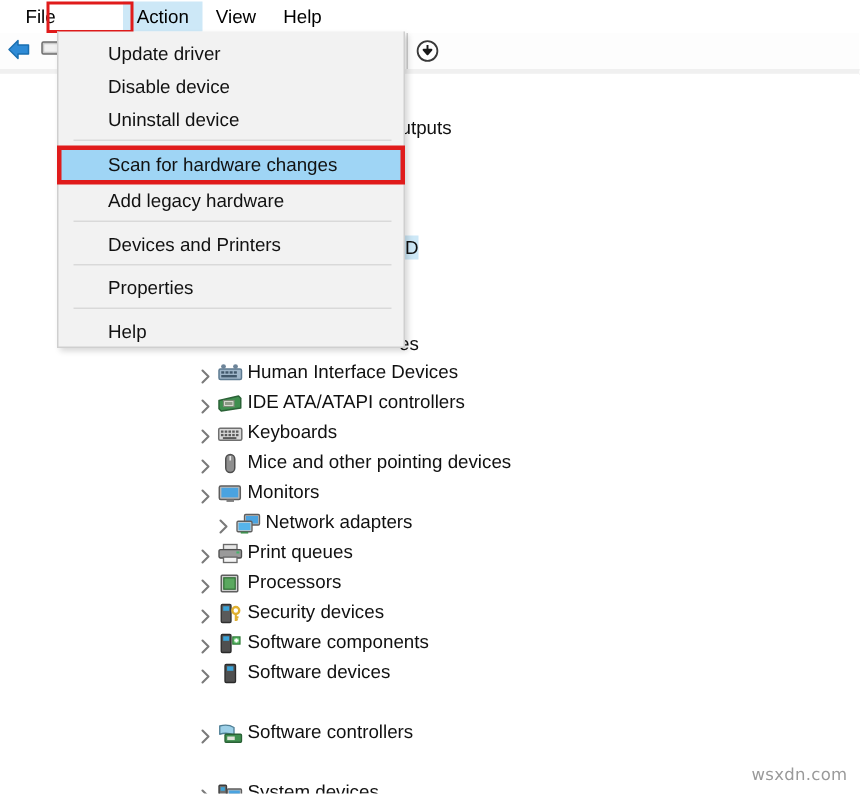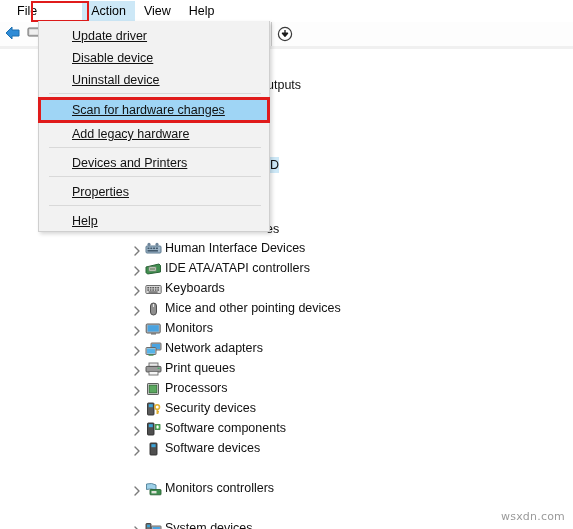--- a/index.html
+++ b/index.html
@@ -159,21 +159,20 @@
     display: flex;
     align-items: center;
     box-sizing: border-box;
   }
   .menu-item .mi-label {
     padding-left: 32px;
     font-size: 12.5px;
     color: #111111;
     line-height: 16px;
     white-space: nowrap;
-    text-decoration: underline;
   }
   .menu-item.highlight {
     background: #9fd5f5;
   }
   .menu-sep {
     position: absolute;
     left: 10px;
     width: 212px;
     height: 1px;
     background: #d9d9d9;
@@ -336,21 +335,21 @@
     <span class="tree-icon">
       <svg width="17" height="14" viewBox="0 0 17 14">
         <rect x="1.2" y="2" width="14" height="9" rx="1" fill="#b8b8b8" stroke="#5e5e5e" stroke-width="1"></rect>
         <rect x="2.6" y="3.2" width="11.2" height="6.4" fill="#4aa3e0"></rect>
         <rect x="6" y="11" width="5" height="1.6" fill="#7d7d7d"></rect>
       </svg>
     </span>
     <span class="tree-label">Monitors</span>
   </div>
 
-  <div class="tree-row" style="left:130px; top:287px;">
+  <div class="tree-row" style="left:142px; top:287px;">
     <span class="tree-arrow">
       <svg width="8" height="10" viewBox="0 0 8 10">
           <path d="M2 1 L6 5 L2 9" fill="none" stroke="#7a7a7a" stroke-width="1.4" stroke-linecap="round" stroke-linejoin="round"></path>
         </svg>
     </span>
     <span class="tree-icon">
       <svg width="17" height="14" viewBox="0 0 17 14">
         <rect x="6" y="1" width="10" height="7" rx="0.8" fill="#b9b9b9" stroke="#5e5e5e" stroke-width="0.9"></rect>
         <rect x="7" y="2" width="8" height="5" fill="#4aa3e0"></rect>
         <rect x="1" y="5.5" width="10" height="7" rx="0.8" fill="#cfcfcf" stroke="#5e5e5e" stroke-width="0.9"></rect>
@@ -449,21 +448,21 @@
           <path d="M2 1 L6 5 L2 9" fill="none" stroke="#7a7a7a" stroke-width="1.4" stroke-linecap="round" stroke-linejoin="round"></path>
         </svg>
     </span>
     <span class="tree-icon">
       <svg width="17" height="14" viewBox="0 0 17 14">
         <path d="M1.5 2 Q7 0.5 11 3 L11 8 Q6 6 1.5 7.5 Z" fill="#9dd0e8" stroke="#4f7f96" stroke-width="0.9" stroke-linejoin="round"></path>
         <rect x="5" y="7.5" width="11" height="5.3" rx="0.6" fill="#3f8f4f" stroke="#2a6236" stroke-width="0.9"></rect>
         <rect x="6.5" y="9" width="5" height="2.4" fill="#dfe3d9"></rect>
       </svg>
     </span>
-    <span class="tree-label">Monitors controllers</span>
+    <span class="tree-label">Software controllers</span>
   </div>
 
   <div class="tree-row" style="left:130px; top:447px;margin-top:20px;">
     <span class="tree-arrow">
       <svg width="8" height="10" viewBox="0 0 8 10">
           <path d="M2 1 L6 5 L2 9" fill="none" stroke="#7a7a7a" stroke-width="1.4" stroke-linecap="round" stroke-linejoin="round"></path>
         </svg>
     </span>
     <span class="tree-icon">
       <svg width="17" height="14" viewBox="0 0 17 14">

